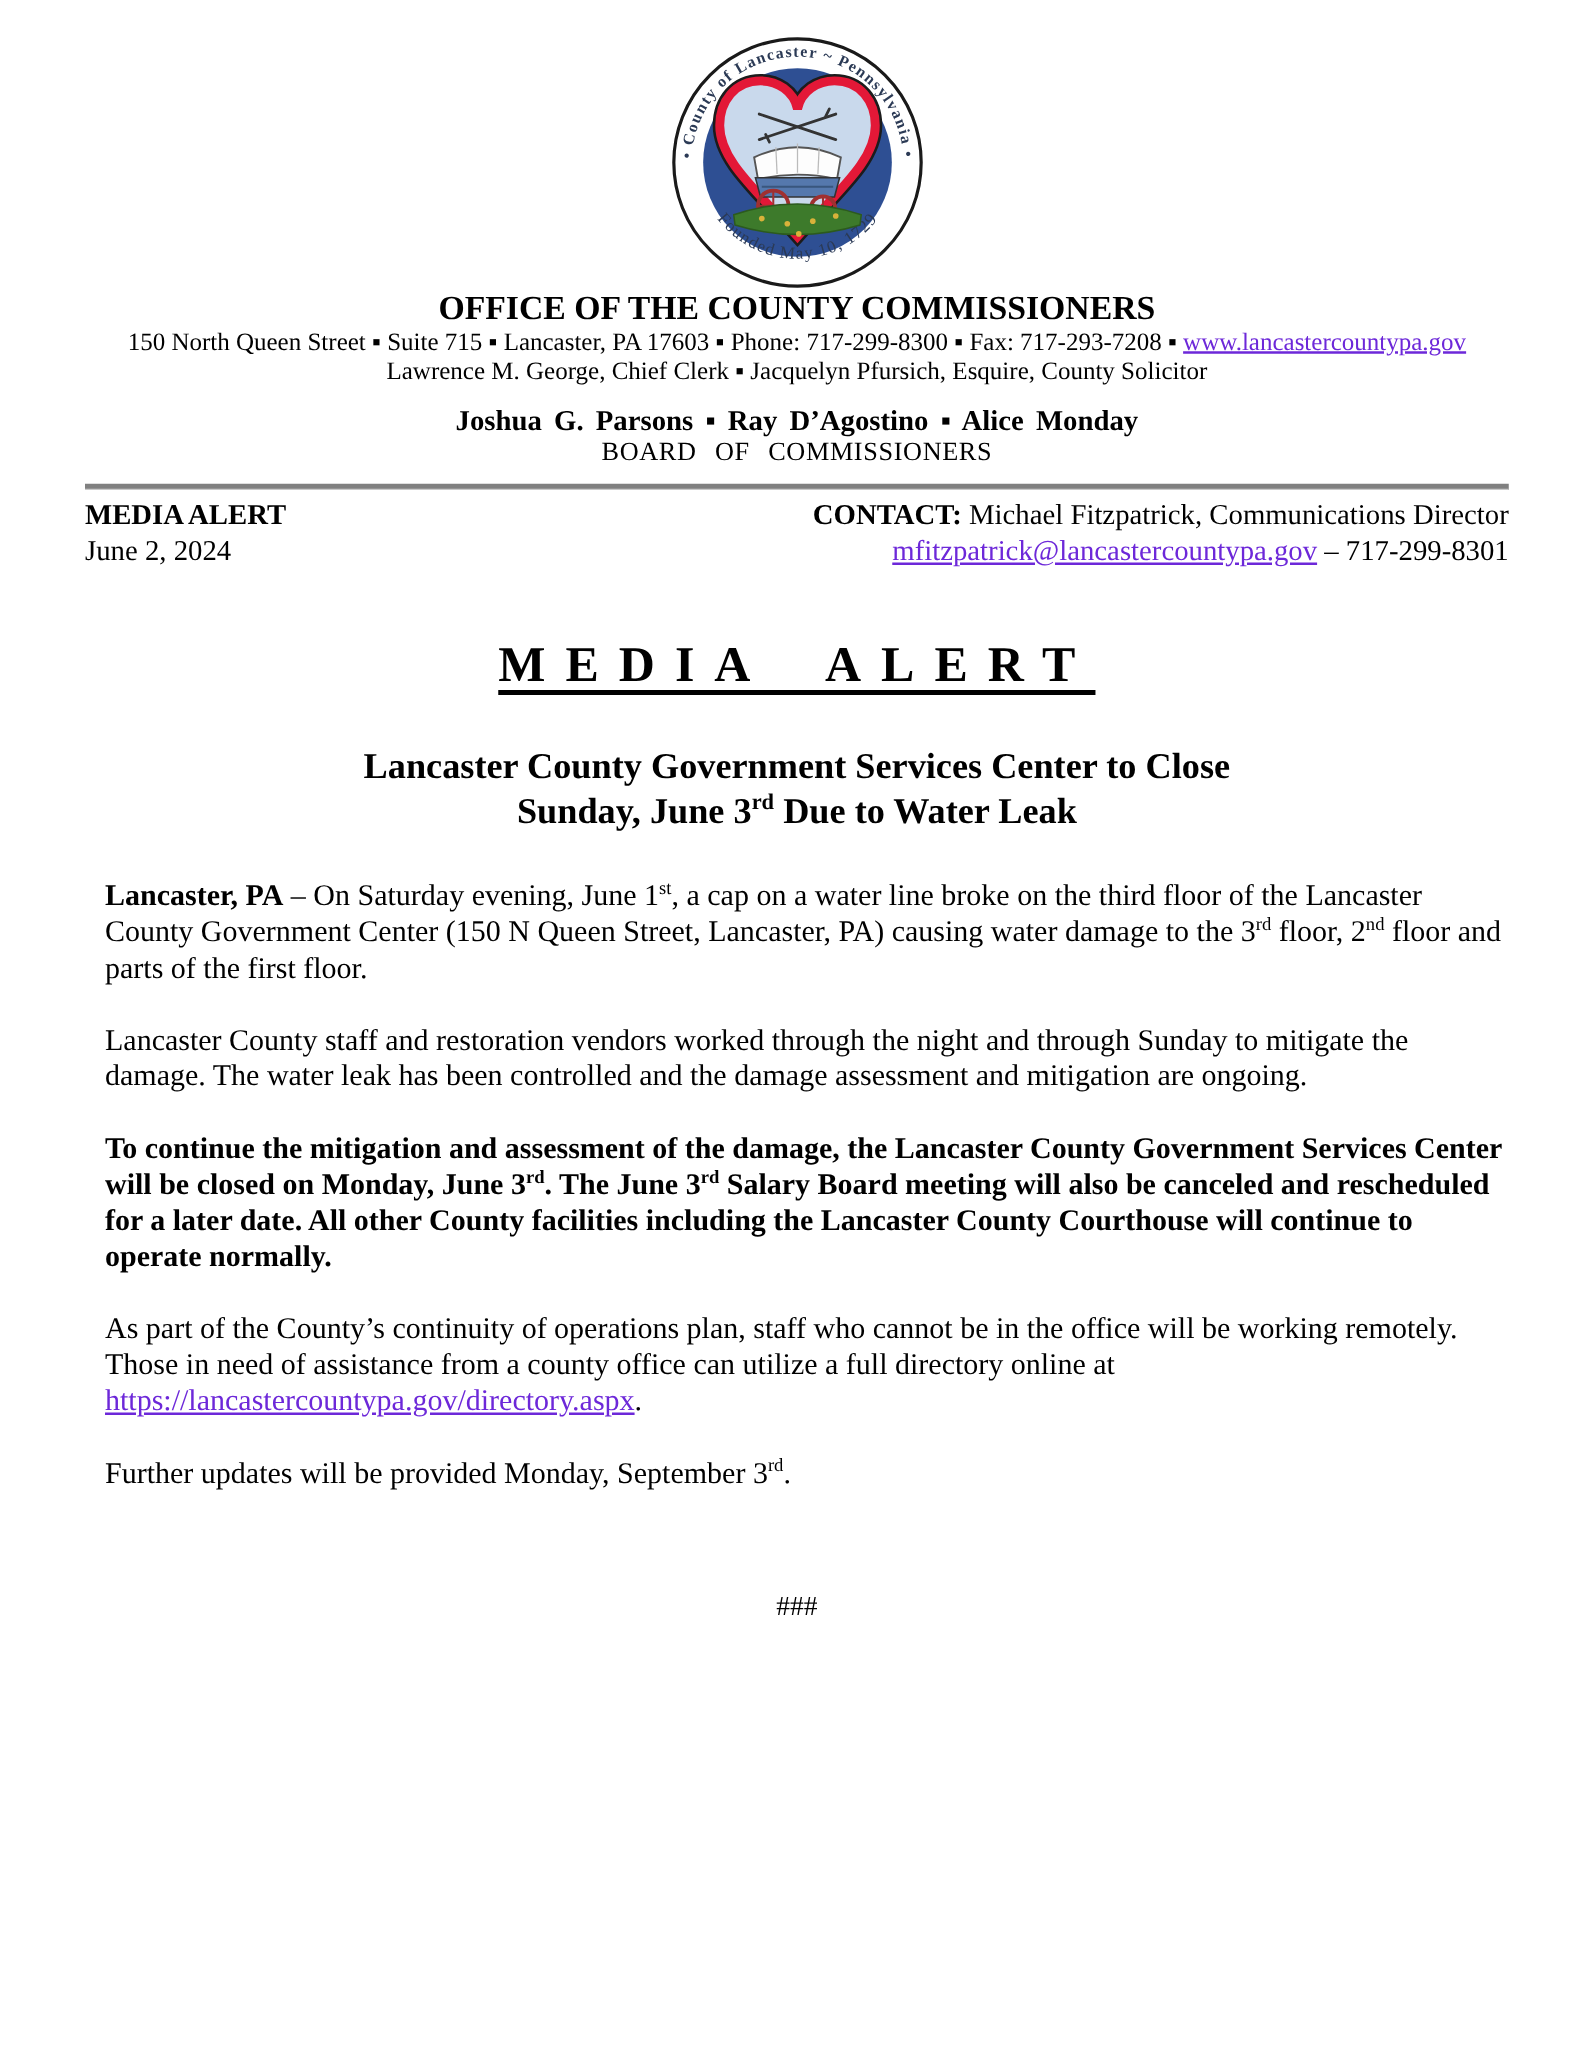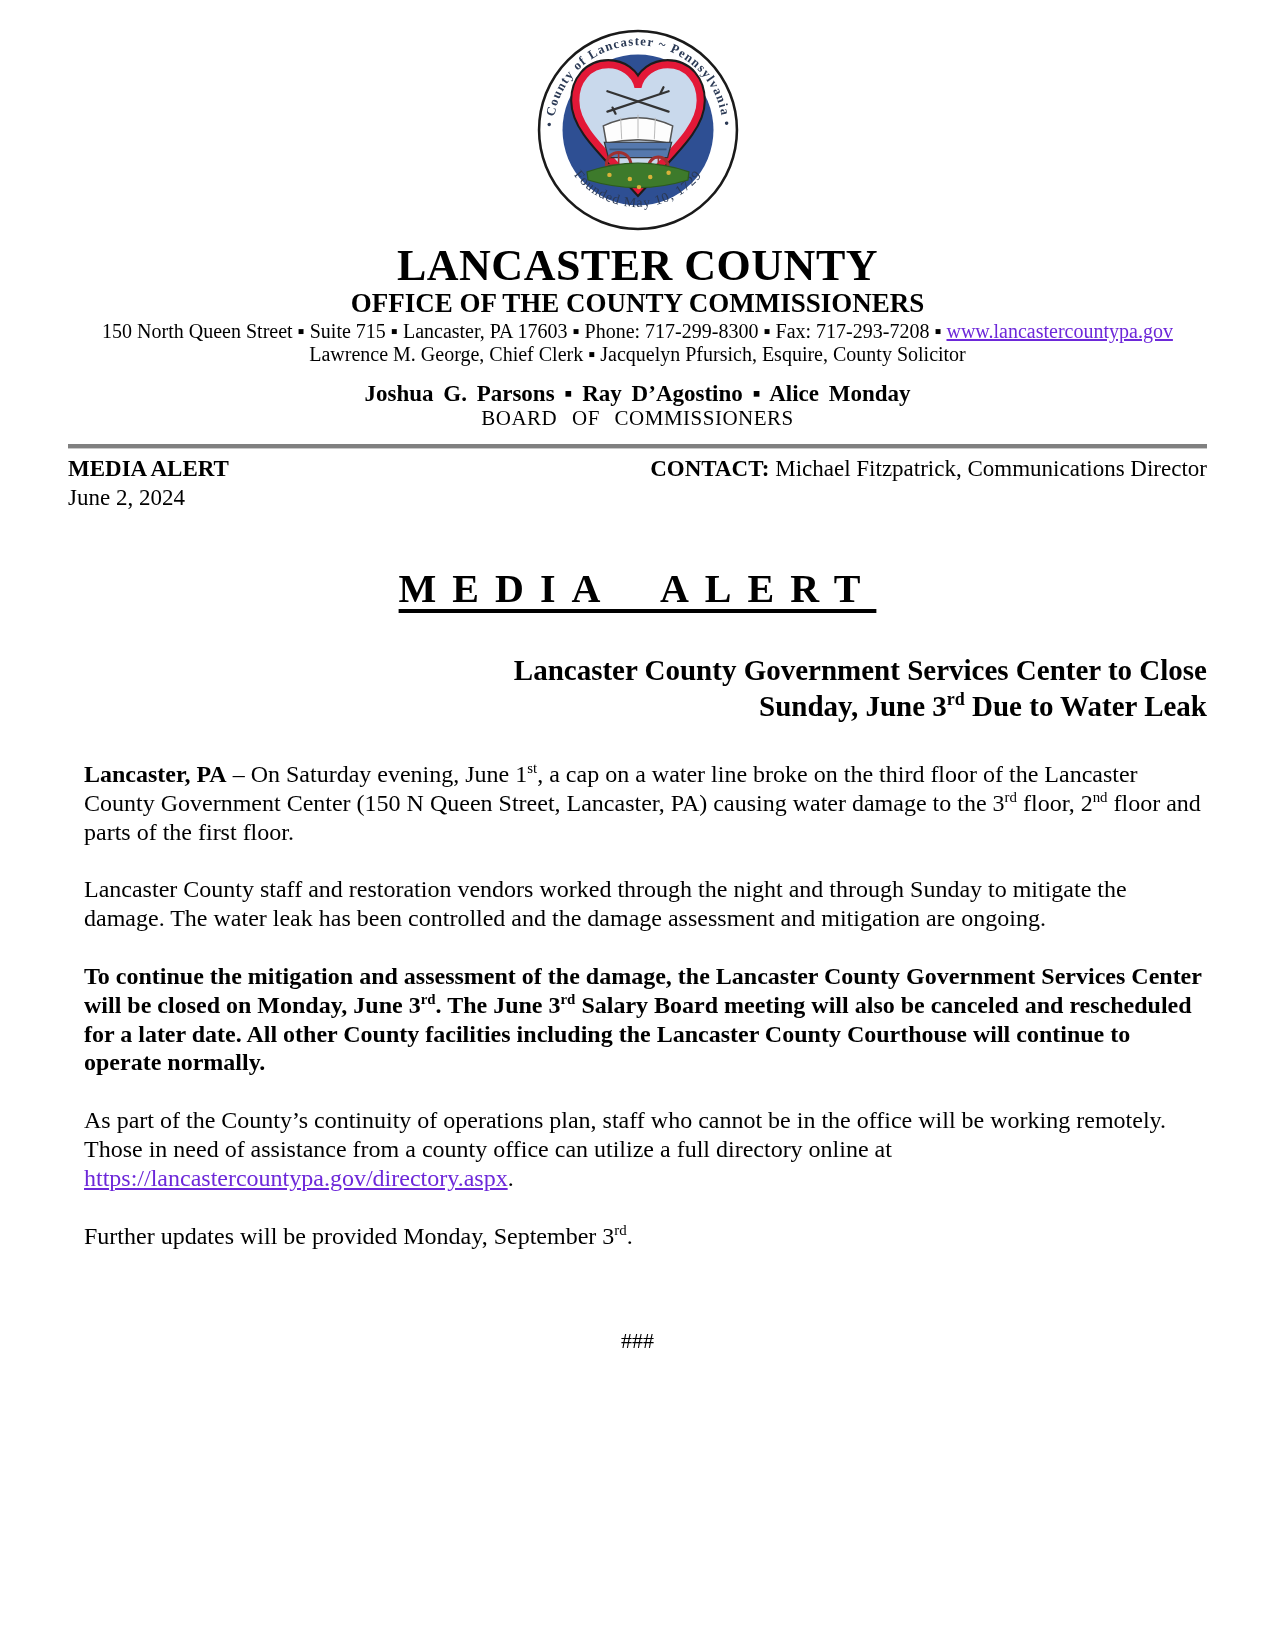--- a/index.html
+++ b/index.html
@@ -46,21 +46,21 @@
   .alert-headline {
     text-align: center;
     font-size: 40px; font-weight: bold;
     letter-spacing: 0.40em; word-spacing: 0.55em;
     text-decoration: underline;
     text-decoration-thickness: 4px;
     text-underline-offset: 7px;
     margin-top: 52px;
   }
   .alert-subject {
-    text-align: right;
+    text-align: center;
     font-size: 29px; font-weight: bold;
     line-height: 1.25;
     margin-top: 40px;
   }
   .body-copy { margin-top: 36px; font-size: 24px; line-height: 1.2; }
   .body-copy p { margin: 0 0 29px 16px; }
   .b { font-weight: bold; }
   sup { font-size: 62%; line-height: 0; vertical-align: super; }
   .end-mark { text-align: center; font-size: 22px; margin-top: 78px; }
 </style>
@@ -114,40 +114,40 @@
         <circle cx="72" cy="144" r="2.2" fill="#D9B23A"></circle>
         <circle cx="92" cy="148" r="2.2" fill="#D9B23A"></circle>
         <circle cx="112" cy="146" r="2.2" fill="#D9B23A"></circle>
         <circle cx="130" cy="142" r="2.2" fill="#D9B23A"></circle>
         <circle cx="101" cy="156" r="2.2" fill="#D9B23A"></circle>
       </g>
     </svg>
   </div>
 
   <div class="content letterhead">
-    <div class="lh-title">LANCASTER COUNTY</div>
     <div class="lh-sub">OFFICE OF THE COUNTY COMMISSIONERS</div>
     <div class="lh-addr"><span>150 North Queen Street ▪ Suite 715 ▪ Lancaster, PA 17603 ▪ Phone: 717-299-8300 ▪ Fax: 717-293-7208 ▪ </span><a href="#" class="doc-link">www.lancastercountypa.gov</a></div>
     <div class="lh-clerk">Lawrence M. George, Chief Clerk ▪ Jacquelyn Pfursich, Esquire, County Solicitor</div>
     <div class="lh-comm">Joshua G. Parsons  ▪  Ray D’Agostino  ▪  Alice Monday</div>
     <div class="lh-board">BOARD OF COMMISSIONERS</div>
   </div>
 
   <div class="content">
     <div class="rule"></div>
 
     <div class="meta-row">
       <div class="meta-left">
         <div><span class="label">MEDIA ALERT</span></div>
         <div>June 2, 2024</div>
       </div>
       <div class="meta-right">
         <div>
           <span class="label">CONTACT:</span><span> Michael Fitzpatrick, Communications Director</span>
         </div>
+        <div><a href="#" class="doc-link">mfitzpatrick@lancastercountypa.gov</a><span> – 717-299-8301</span></div>
       </div>
     </div>
 
     <div class="alert-headline">MEDIA ALERT</div>
 
     <div class="alert-subject">
       <div>Lancaster County Government Services Center to Close</div>
       <div><span>Sunday, June 3</span><sup>rd</sup><span> Due to Water Leak</span></div>
     </div>
 

